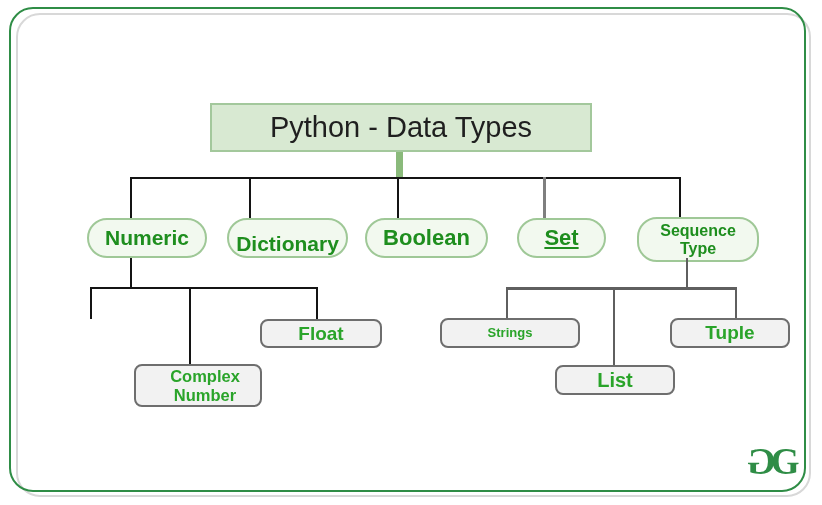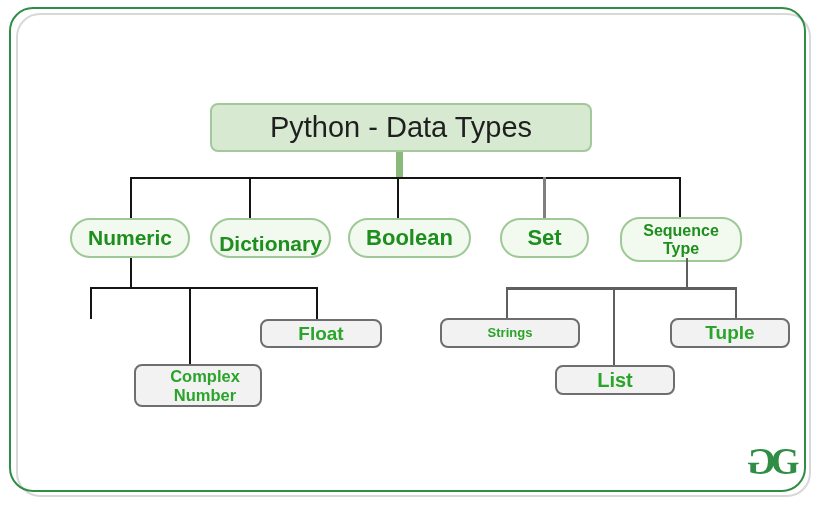--- a/index.html
+++ b/index.html
@@ -8,36 +8,36 @@
     font-family:"Liberation Sans","DejaVu Sans",sans-serif;
   }
   .frame{position:absolute;box-sizing:border-box;border-radius:24px;background:transparent;}
   .frame-gray{left:16px;top:13px;width:795px;height:484px;border:2px solid var(--frame-gray,#d8d8d8);}
   .frame-green{left:9px;top:7px;width:797px;height:485px;border:2px solid var(--brand-green,#2f8d46);}
   .box{
     position:absolute;box-sizing:border-box;display:flex;align-items:center;justify-content:center;
     text-align:center;white-space:pre-line;line-height:1.12;
   }
   .title-box{
-    left:210px;top:103px;width:382px;height:49px;border-radius:8px;
+    left:210px;top:103px;width:382px;height:49px;border-radius:0;
     background:var(--title-bg,#d8e9d2);border:2px solid var(--title-border,#a3c89c);
     font-size:29px;color:#1f1f1f;font-weight:400;
   }
   .lvl2{
     border-radius:20px;background:var(--lvl2-bg,#f2f9ef);border:2px solid var(--lvl2-border,#9fc897);
-    color:var(--lvl2-text,#1e8e1e);font-weight:700;font-size:21px;
+    color:var(--lvl2-text,#1e8e1e);font-weight:700;font-size:21px;margin-left:17px;
   }
   .lvl3{
     border-radius:8px;background:var(--lvl3-bg,#f2f2f2);border:2px solid var(--lvl3-border,#6e6e6e);
     color:var(--lvl3-text,#2aa42a);font-weight:700;font-size:19px;
   }
   .b-numeric{left:70px;top:218px;width:120px;height:40px;}
   .b-dictionary{left:210px;top:218px;width:121px;height:40px;align-items:flex-end;}
   .b-boolean{left:348px;top:218px;width:123px;height:40px;font-size:22px;}
-  .b-set{left:500px;top:218px;width:89px;height:40px;font-size:22px;}
+  .b-set{left:500px;top:218px;width:89px;height:40px;font-size:22px;text-decoration:underline;}
   .b-sequence{left:620px;top:217px;width:122px;height:45px;font-size:16px;}
   .b-integer{left:31px;top:319px;width:120px;height:29px;}
   .b-complex{left:134px;top:364px;width:128px;height:43px;font-size:16.5px;padding-left:14px;}
   .b-float{left:260px;top:319px;width:122px;height:29px;}
   .b-strings{left:440px;top:318px;width:140px;height:30px;font-size:13px;}
   .b-list{left:555px;top:365px;width:120px;height:30px;font-size:20px;}
   .b-tuple{left:670px;top:318px;width:120px;height:30px;}
   .line{position:absolute;background:#141414;}
   .line.gray{background:#5f5f5f;}
   .line.lightgray{background:#7f7f7f;}

